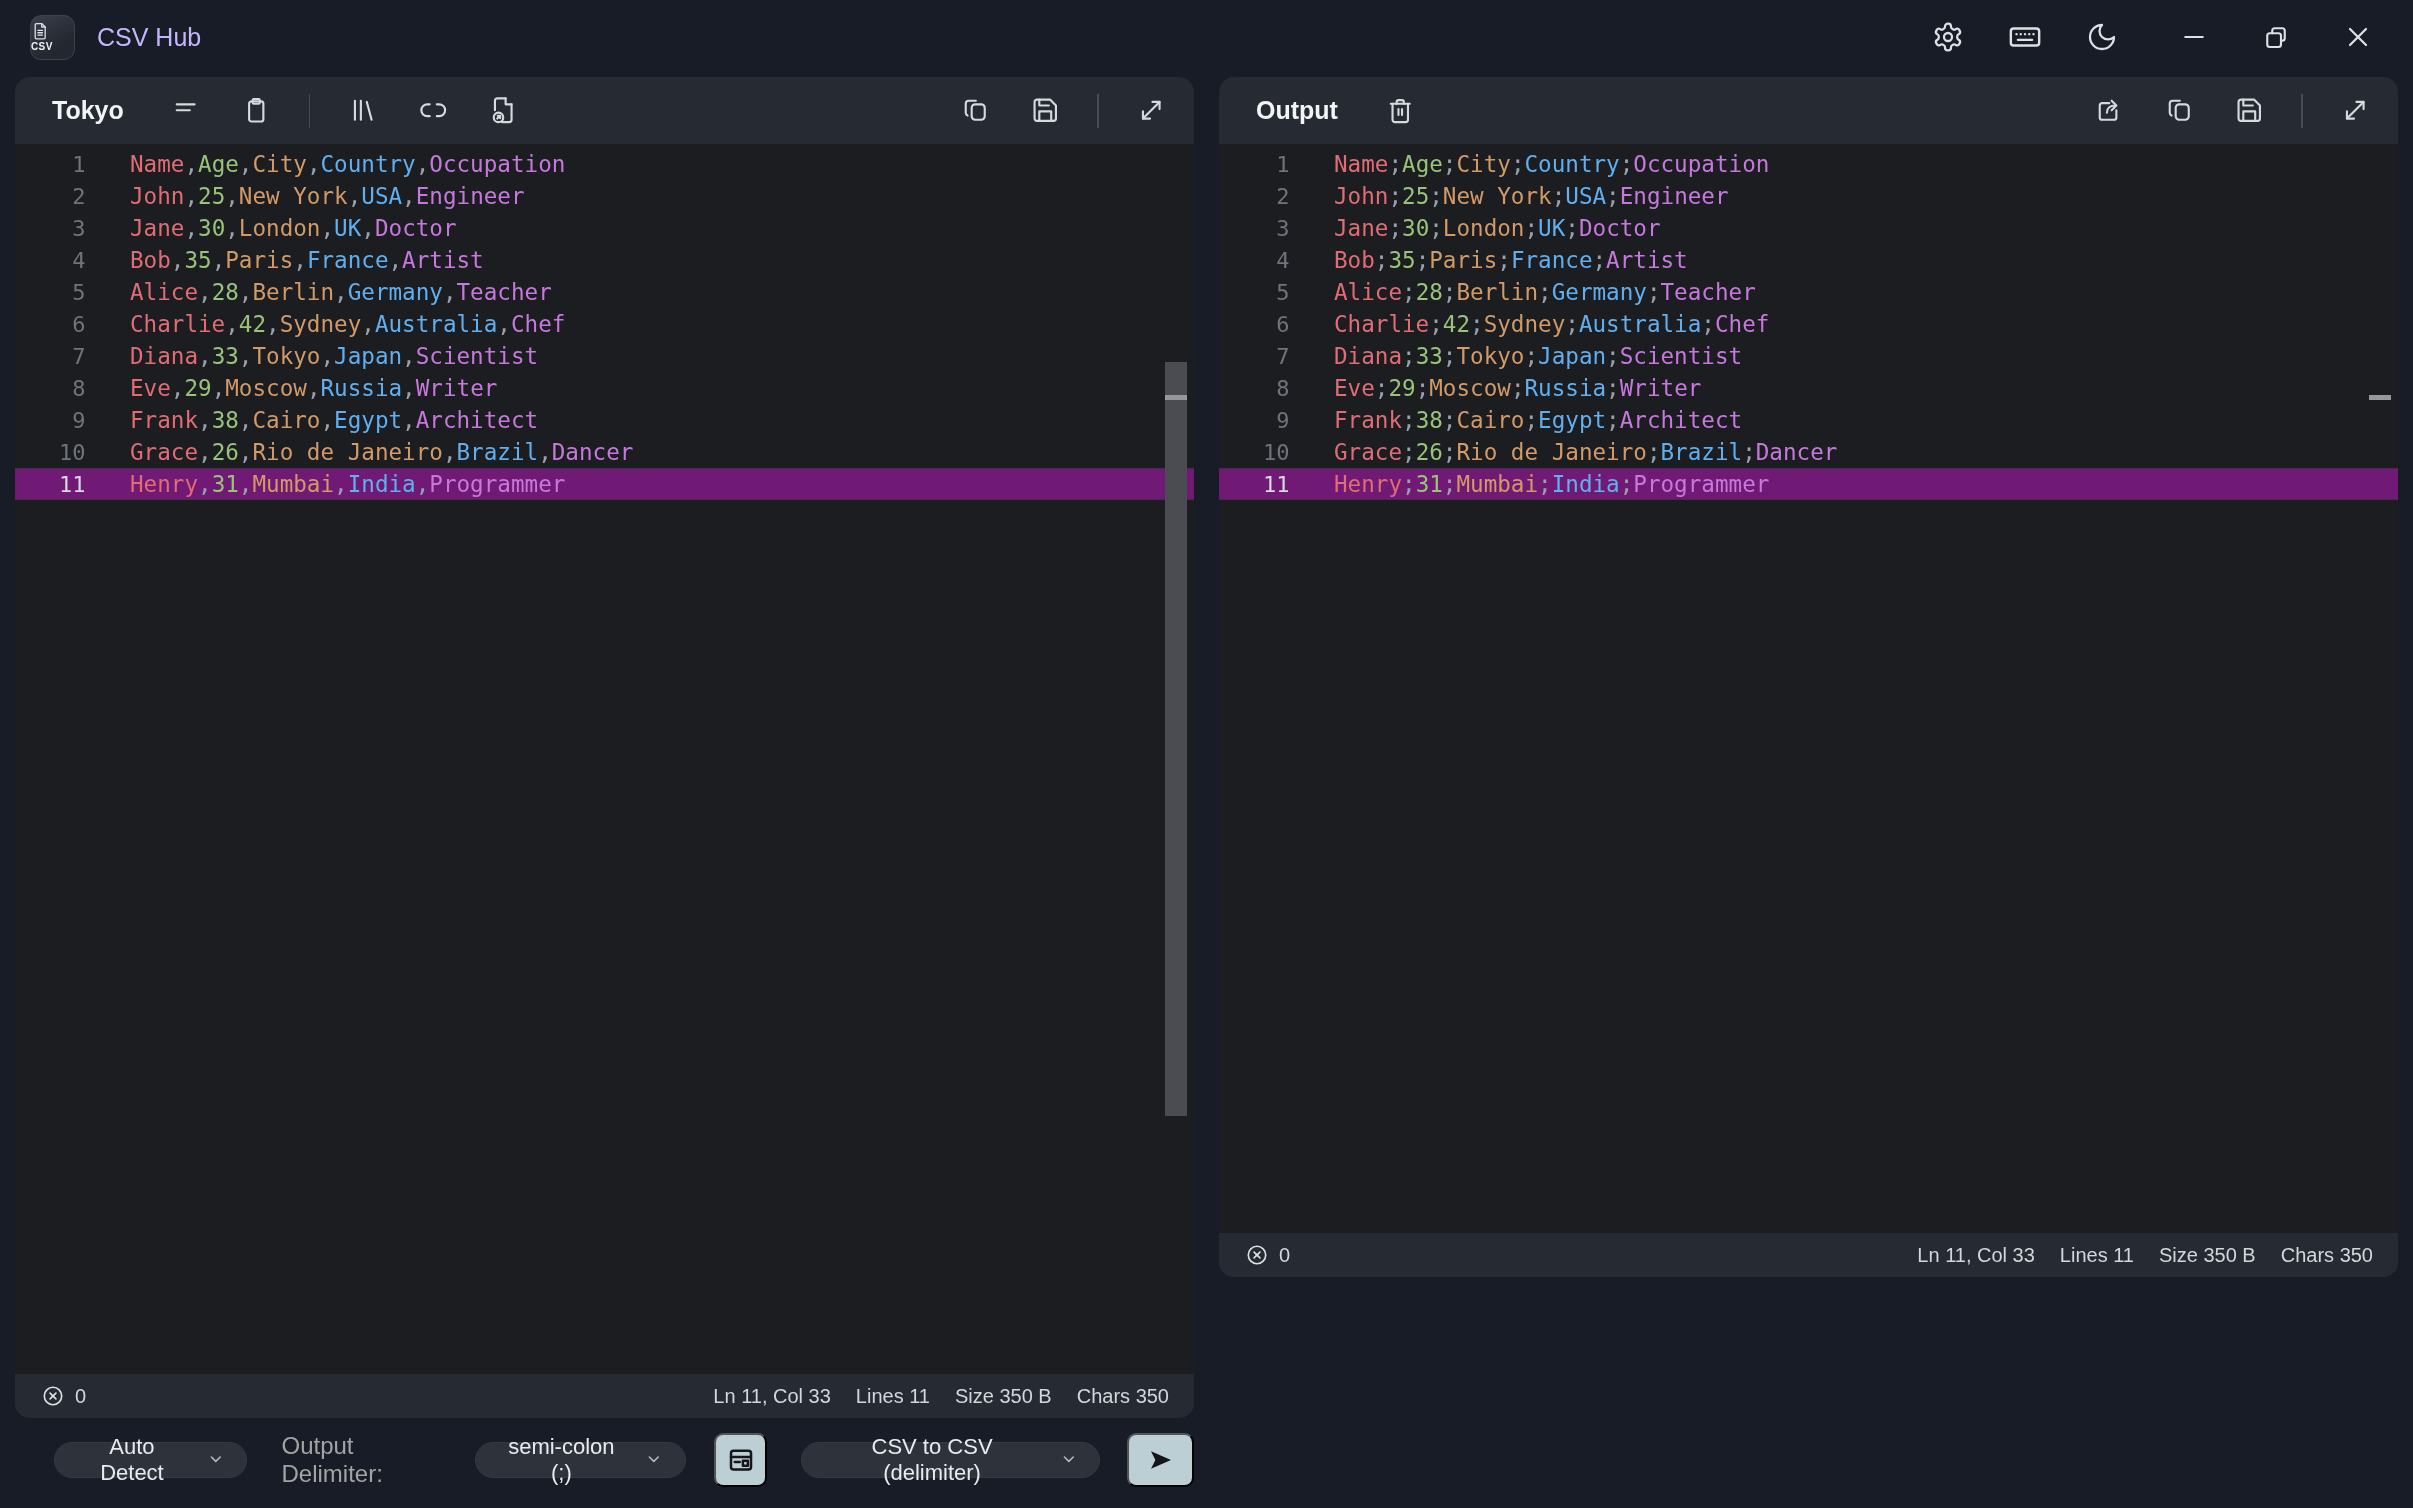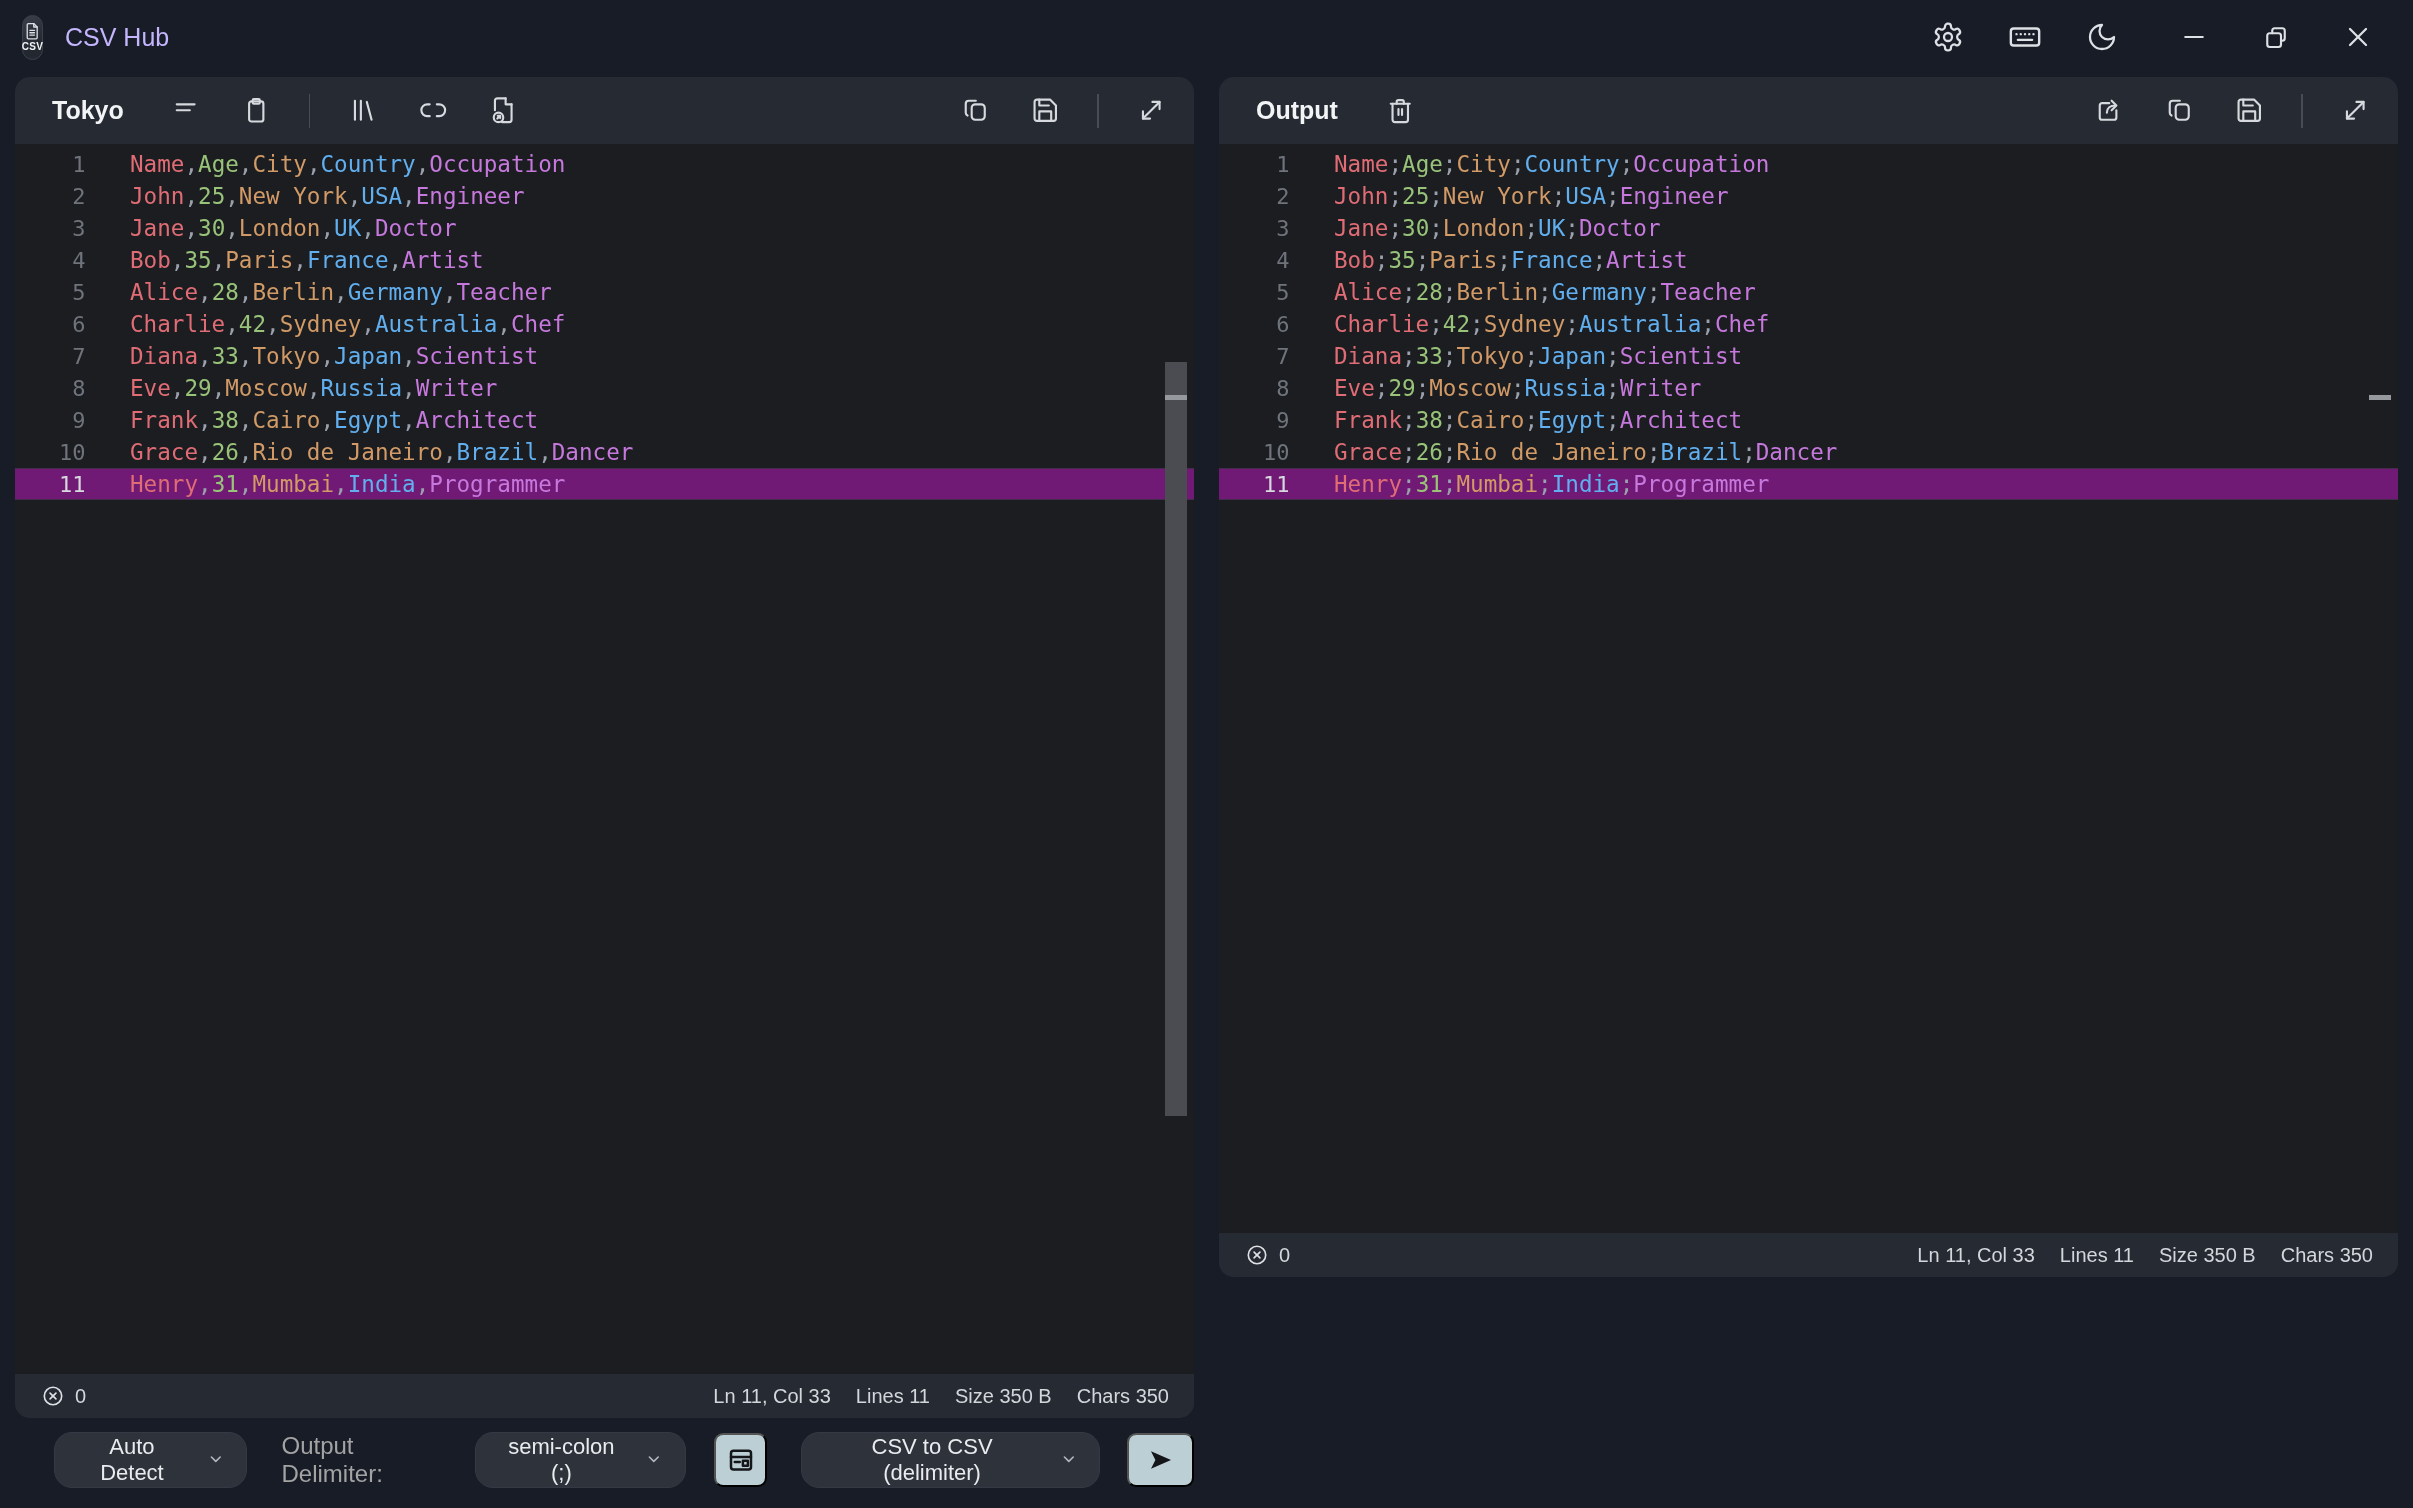--- a/index.html
+++ b/index.html
@@ -7,23 +7,23 @@
   body {
     background: #171c27;
     font-family: "Liberation Sans", sans-serif;
     color: #e8eaed;
     position: relative;
   }
 
   
   .titlebar { position: absolute; top: 0; left: 0; width: 2413px; height: 74px; display: flex; align-items: center; }
   .app-tile {
-    width: 21px; height: 45px; margin-left: 22px; border-radius: 11px;
+    width: 45px; height: 45px; margin-left: 30px; border-radius: 11px;
     background: linear-gradient(150deg, #3a3f4b 0%, #232730 70%);
-    display: flex; flex-direction: column; align-items: center; justify-content: center;
+    display: flex; flex-direction: column; align-items: flex-start; justify-content: center;
     border: 0.8px solid #3c414c;
   }
   .app-tile .cap { font-size: 10px; font-weight: bold; letter-spacing: 0.4px; color: #f0f2f4; line-height: 1; margin-top: 0.8px; }
   .title-text { margin-left: 22px; font-size: 25px; color: #c4b5fd; }
   .tb-util { margin-left: auto; display: flex; align-items: center; gap: 40px; }
   .tb-win { display: flex; align-items: center; gap: 45px; margin-left: 55px; margin-right: 37px; }
   .tb-btn { width: 37px; height: 37px; display: flex; align-items: center; justify-content: center; cursor: default; }
   .icon-stroke { stroke: #dde0e4; fill: none; stroke-width: 1.7; stroke-linecap: round; stroke-linejoin: round; }
 
   
@@ -55,21 +55,21 @@
 
   
   .statusbar { flex: 0 0 44px; background: #262a32; display: flex; align-items: center; padding: 0 25px 0 27px; font-size: 20px; color: #d3d7dc; }
   .err { display: flex; align-items: center; gap: 11px; }
   .err svg { stroke: #dde0e4; fill: none; stroke-width: 1.8; stroke-linecap: round; }
   .stats { margin-left: auto; display: flex; gap: 25px; }
 
   
   .bottom-toolbar { position: absolute; left: 15px; top: 1425px; width: 1179px; height: 69px; display: flex; align-items: center; }
   .dd-btn {
-    height: 56px; background: #2d323b; border-radius: 18px; border: 0.8px solid #343944;
+    height: 36px; background: #2d323b; border-radius: 18px; border: 0.8px solid #343944;
     display: flex; align-items: center; gap: 20px; padding: 0 22px;
     font-size: 22px; color: #e9ebee;
   }
   .dd-btn .chev { stroke: #b2b8c0; fill: none; stroke-width: 2.2; stroke-linecap: round; stroke-linejoin: round; }
   .tb-label { font-size: 24px; color: #a3a3a3; }
   .accent-btn {
     height: 54px; border-radius: 9.2px; background: #bccfd4;
     display: flex; align-items: center; justify-content: center;
   }
   .accent-btn svg { stroke: #14161a; fill: none; stroke-width: 2; stroke-linecap: round; stroke-linejoin: round; }

